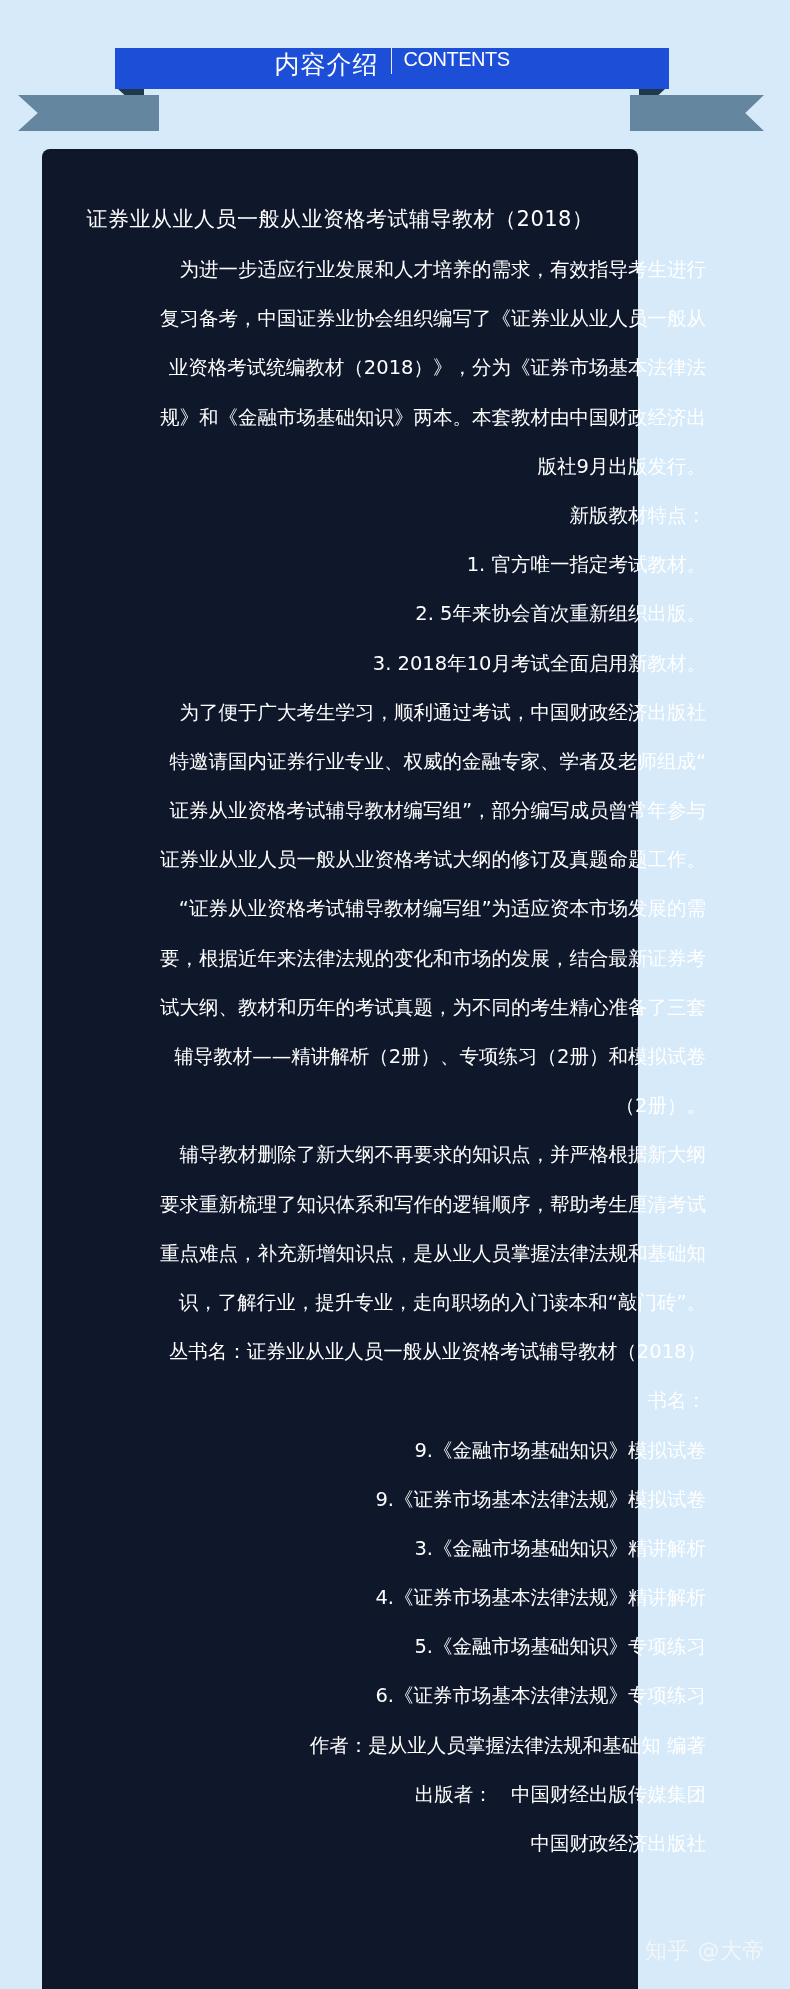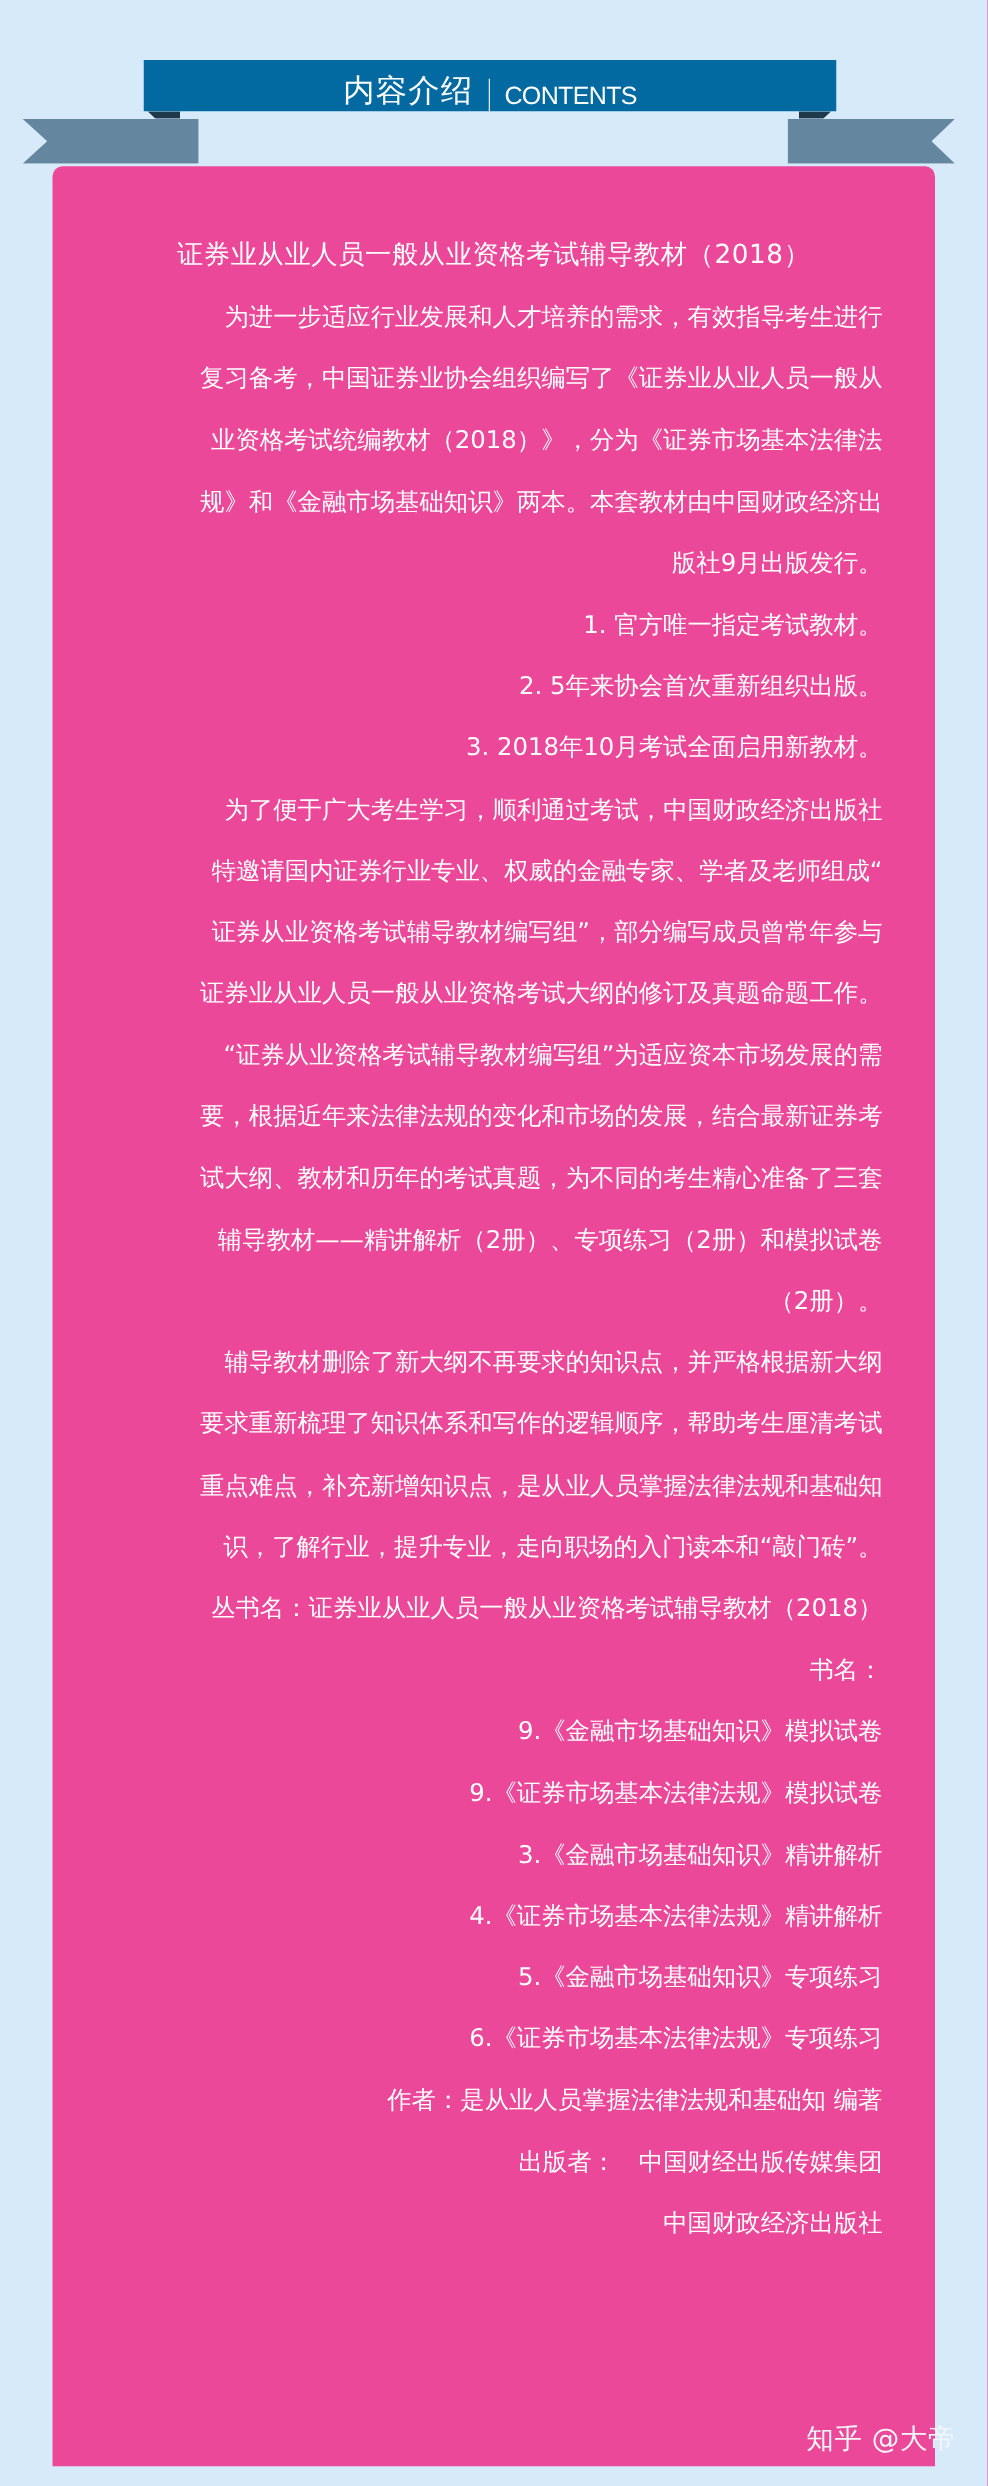--- a/index.html
+++ b/index.html
@@ -4,40 +4,40 @@
   <style>
     html, body { margin: 0; padding: 0; }
     body {
       width: 790px; height: 1989px; overflow: hidden;
       background: #d6eafa;
       position: relative;
       font-family: "DejaVu Sans", "Liberation Sans", sans-serif;
     }
     .ribbon-main {
       position: absolute; left: 115px; top: 48px; width: 554px; height: 41px;
-      background: #0369a1; z-index: 3;
-      display: flex; align-items: flex-end; justify-content: center;
+      background: #1d4ed8; z-index: 3;
+      display: flex; align-items: flex-start; justify-content: center;
       color: #ffffff;
     }
     .ribbon-title-cn { font-size: 25px; letter-spacing: 1px; }
     .ribbon-divider { width: 1px; height: 26px; background: #e6eef4; margin: 0 12px; }
     .ribbon-title-en { font-family: "Liberation Sans", sans-serif; font-size: 20px; letter-spacing: -0.5px; }
     .fold {
       position: absolute; top: 89px; width: 26px; height: 6px; background: #1e384c; z-index: 2;
     }
     .fold.left { left: 118px; clip-path: polygon(0 0, 100% 0, 100% 100%, 25% 100%); }
     .fold.right { left: 639px; clip-path: polygon(0 0, 100% 0, 75% 100%, 0 100%); }
     .tail {
       position: absolute; top: 95px; height: 36px; background: #64879f; z-index: 1;
     }
     .tail.left { left: 18px; width: 141px; clip-path: polygon(0 0, 100% 0, 100% 100%, 0 100%, 14% 50%); }
     .tail.right { left: 630px; width: 134px; clip-path: polygon(0 0, 100% 0, 86% 50%, 100% 100%, 0 100%); }
     .card {
-      position: absolute; left: 42px; top: 133px; width: 706px; height: 1840px;
-      background: #ec4899;
+      position: absolute; left: 42px; top: 149px; width: 596px; height: 1840px;
+      background: #0f172a;
       border-radius: 8px 8px 0 0;
       color: #ffffff;
       box-sizing: border-box;
     }
     .card-title {
       position: absolute; left: 0; right: 0; top: 56px; text-align: center;
       font-size: 21px; letter-spacing: 0.5px;
     }
     .body-text {
       position: absolute; left: 44px; top: 96px; width: 620px;
@@ -70,20 +70,21 @@
 <div class="card">
   <div class="card-title">证券业从业人员一般从业资格考试辅导教材（2018）</div>
 
   <div class="body-text">
     <span class="line indent">为进一步适应行业发展和人才培养的需求，有效指导考生进行</span>
     <span class="line">复习备考，中国证券业协会组织编写了《证券业从业人员一般从</span>
     <span class="line">业资格考试统编教材（2018）》，分为《证券市场基本法律法</span>
     <span class="line">规》和《金融市场基础知识》两本。本套教材由中国财政经济出</span>
     <span class="line">版社9月出版发行。</span>
 
+    <span class="line indent2">新版教材特点：</span>
     <span class="line indent3">1. 官方唯一指定考试教材。</span>
     <span class="line">2.  5年来协会首次重新组织出版。</span>
     <span class="line">3.  2018年10月考试全面启用新教材。</span>
 
     <span class="line indent">为了便于广大考生学习，顺利通过考试，中国财政经济出版社</span>
     <span class="line">特邀请国内证券行业专业、权威的金融专家、学者及老师组成“</span>
     <span class="line">证券从业资格考试辅导教材编写组”，部分编写成员曾常年参与</span>
     <span class="line">证券业从业人员一般从业资格考试大纲的修订及真题命题工作。</span>
 
     <span class="line">“证券从业资格考试辅导教材编写组”为适应资本市场发展的需</span>

